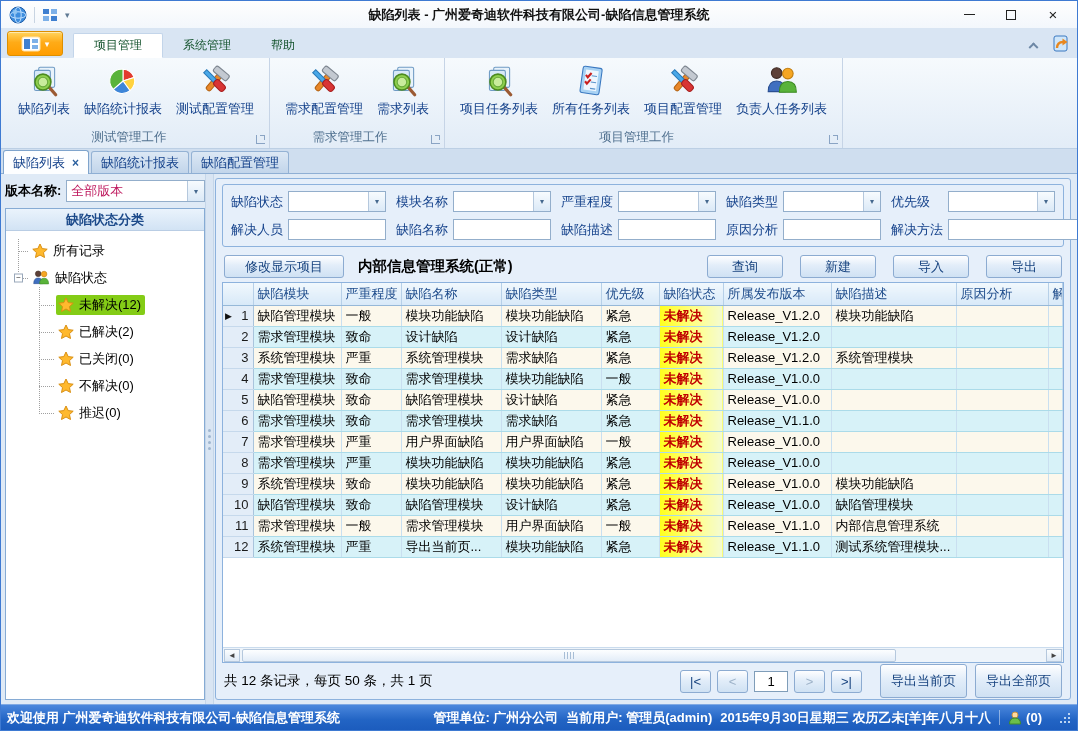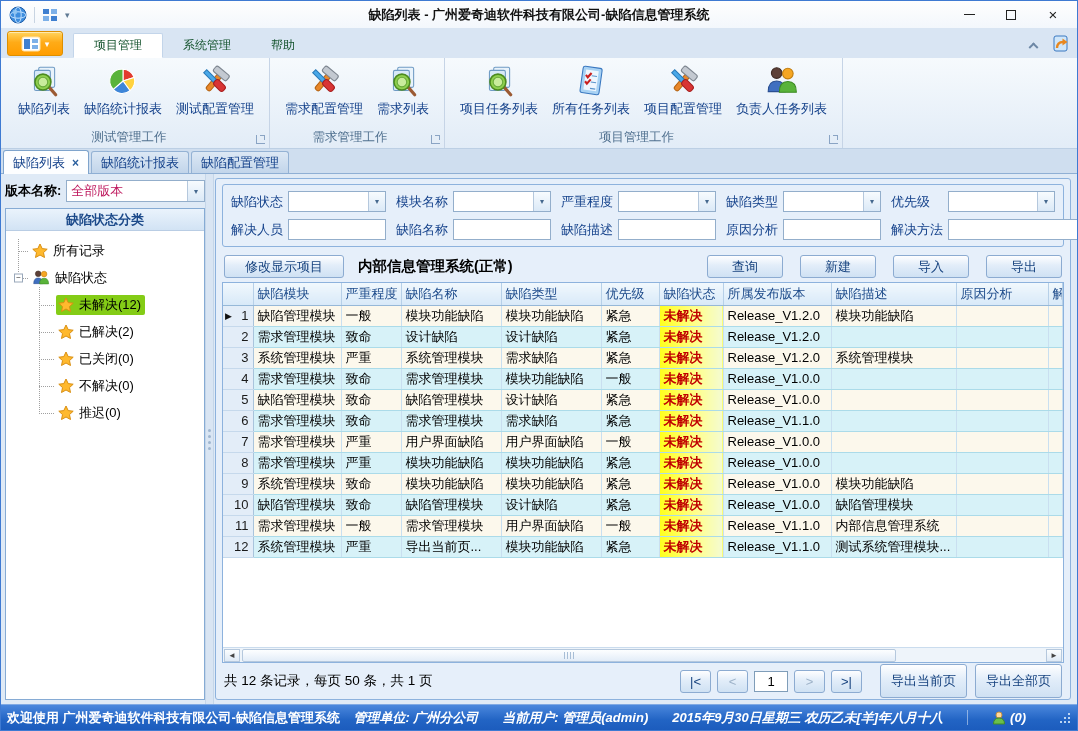--- a/index.html
+++ b/index.html
@@ -115,21 +115,21 @@
   .gridfooter{margin-top:5px;height:26px;display:flex;align-items:center;font-size:13.5px;color:#000;flex:0 0 auto;padding:0 2px;}
   .pager{margin-left:auto;display:flex;align-items:center;gap:6px;}
   .pgbtn{width:31px;padding:0;}
   .pgbtn.dim{color:#9db2c8;}
   .pginput{width:34px;height:21px;border:1px solid #7f9db9;text-align:center;font-size:13px;font-family:inherit;}
   .exports{display:flex;gap:8px;margin-left:12px;}
   .exports .btn{padding:16px 10px;}
 
   
   .statusbar{height:26px;flex:0 0 auto;background:linear-gradient(#4a87dd,#2264c4 60%,#1c5cbd);border-top:1px solid #7fa9e4;color:#fff;display:flex;align-items:center;padding:0 6px;font-weight:bold;font-size:13px;}
-  .sb-right{margin-left:auto;display:flex;align-items:center;gap:24px;font-style:italic;}
+  .sb-right{margin-left:auto;display:flex;align-items:center;gap:8px;}
   .sb-sep{width:1px;height:15px;background:rgba(255,255,255,.45);}
   .sb-count{display:flex;align-items:center;gap:4px;}
   .grip{width:13px;height:13px;position:relative;margin-left:8px;}
   .grip i{position:absolute;width:2px;height:2px;background:#bcd4f2;}
   .grip i:nth-child(1){right:1px;bottom:1px;}
   .grip i:nth-child(2){right:1px;bottom:5px;}
   .grip i:nth-child(3){right:5px;bottom:1px;}
   .grip i:nth-child(4){right:1px;bottom:9px;}
   .grip i:nth-child(5){right:5px;bottom:5px;}
   .grip i:nth-child(6){right:9px;bottom:1px;}

